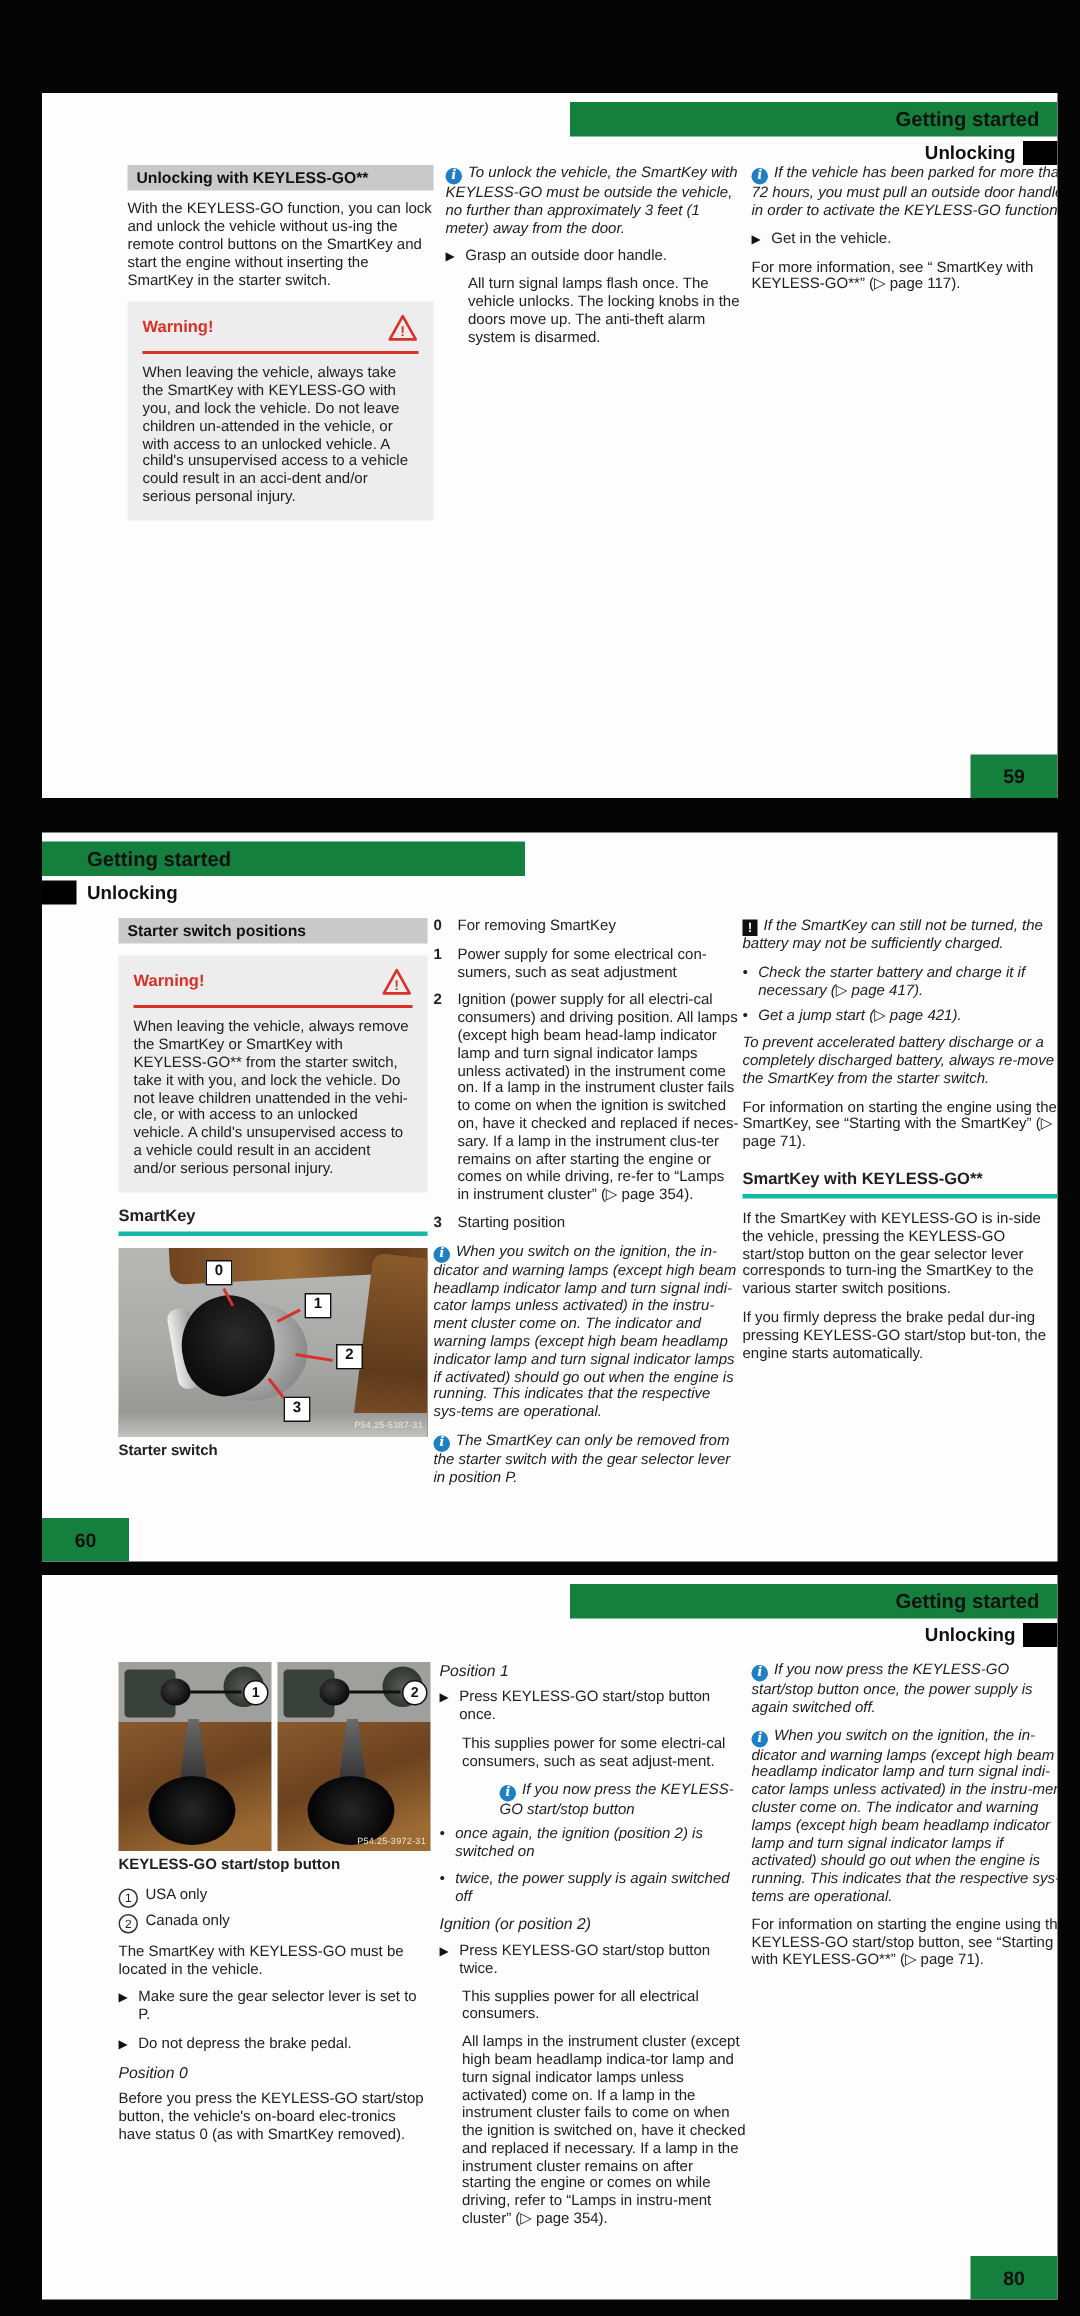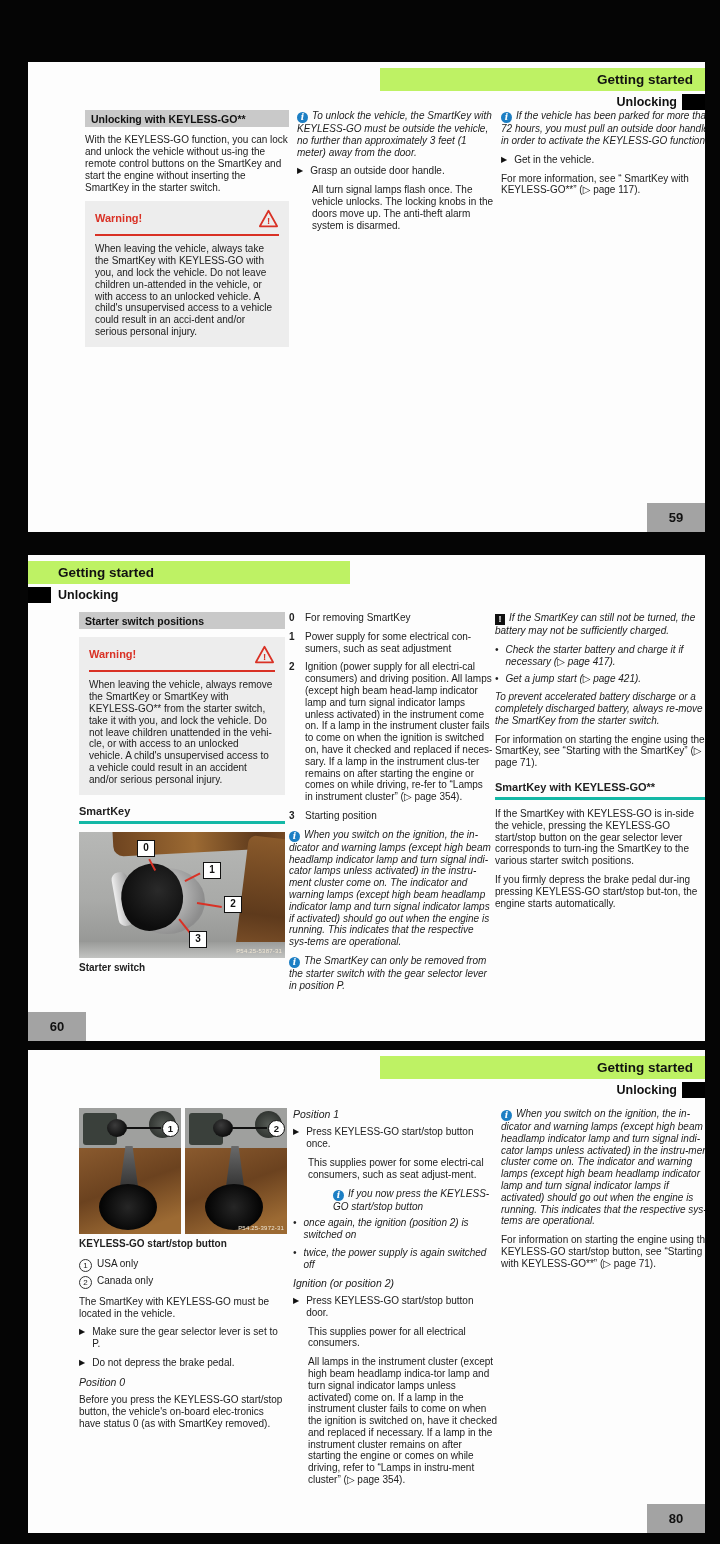--- a/index.html
+++ b/index.html
@@ -7,21 +7,21 @@
     width:720px;height:1544px;background:#050505;position:relative;
     font-family:"Liberation Sans","DejaVu Sans",sans-serif;color:#212121;
     -webkit-font-smoothing:antialiased;
   }
   .page{position:absolute;left:28px;width:677px;background:#fdfdfd;overflow:hidden;}
   #page59{top:62px;height:470px;}
   #page60{top:555px;height:486px;}
   #page61{top:1050px;height:483px;}
 
   
-  .hdr{position:absolute;top:6px;height:23px;background:#bef264;display:flex;align-items:center;
+  .hdr{position:absolute;top:6px;height:23px;background:#15803d;display:flex;align-items:center;
        font-weight:bold;font-size:13.5px;color:#111;}
   .hdr.right{right:0;width:325px;justify-content:flex-end;padding-right:12px;box-sizing:border-box;}
   .hdr.left{left:0;width:322px;padding-left:30px;box-sizing:border-box;}
   .sub{position:absolute;top:33px;font-weight:bold;font-size:12.5px;color:#111;}
   .sub.right{right:28px;} .sub.left{left:30px;}
   .tab{position:absolute;top:32px;width:23px;height:16px;background:#000;}
   .tab.right{right:0;} .tab.left{left:0;}
 
   .col{position:absolute;font-size:10px;line-height:1.18;padding-left:21px;}
   .p{margin:0 0 7px 0;}
@@ -47,21 +47,21 @@
   .bul{display:flex;gap:7px;margin:0 0 6px 0;font-style:italic;}
   .bul .m{font-size:10px;line-height:11px;flex:0 0 auto;}
   .numrow{display:flex;gap:0;margin:0 0 7px 0;}
   .numrow .n{flex:0 0 16px;font-weight:bold;}
   .ph-title{font-style:italic;font-weight:normal;font-size:10.5px;margin:4px 0 6px 0;}
 
   .h2u{font-weight:bold;font-size:11px;border-bottom:3px solid #14b8a6;padding-bottom:3px;margin:4px 0 8px 0;}
   .caption{font-weight:bold;font-size:10px;margin:4px 0 8px 0;}
 
   
-  .pno{position:absolute;bottom:0;width:58px;height:29px;background:#a3a3a3;display:flex;
+  .pno{position:absolute;bottom:0;width:58px;height:29px;background:#15803d;display:flex;
        align-items:center;justify-content:center;font-weight:bold;font-size:13px;color:#111;}
   .pno.r{right:0;} .pno.l{left:0;}
 
   
   .photo60{position:relative;width:206px;height:126px;overflow:hidden;
     background:linear-gradient(180deg,#b7b8b6 0%,#a9aaa8 55%,#90918f 100%);}
   .photo60 .woodtop{position:absolute;top:-6px;left:34px;right:-8px;height:26px;border-radius:0 0 10px 10px;
     background:linear-gradient(90deg,#6e4420,#9c6a33 45%,#5e3a1c 80%,#7b4c24);transform:rotate(-3deg);}
   .photo60 .woodright{position:absolute;right:-14px;top:6px;width:58px;height:130px;border-radius:8px;
     background:linear-gradient(180deg,#8a5a2b,#5e3a1c 60%,#8a5a2e);transform:rotate(7deg);}
@@ -293,25 +293,26 @@
         <span class="m">•</span>
         <span>once again, the ignition (position 2) is switched on</span>
       </div>
     <div class="bul">
         <span class="m">•</span>
         <span>twice, the power supply is again switched off</span>
       </div>
     <div class="ph-title">Ignition (or position 2)</div>
     <div class="step">
         <span class="m">▶</span>
-        <span>Press KEYLESS-GO start/stop button door.</span>
+        <span>Press KEYLESS-GO start/stop button twice.</span>
       </div>
     <p class="p indent">This supplies power for all electrical consumers.</p>
     <p class="p indent">All lamps in the instrument cluster (except high beam headlamp indica-tor lamp and turn signal indicator lamps unless activated) come on. If a lamp in the instrument cluster fails to come on when the ignition is switched on, have it checked and replaced if necessary. If a lamp in the instrument cluster remains on after starting the engine or comes on while driving, refer to “Lamps in instru-ment cluster” (▷ page 354).</p>
   </div>
 
   <div class="col" style="left:452px;top:58px;width:212px;">
+    <p class="note"><span class="i-info">i</span><span>If you now press the KEYLESS-GO start/stop button once, the power supply is again switched off.</span></p>
     <p class="note"><span class="i-info">i</span><span>When you switch on the ignition, the in-dicator and warning lamps (except high beam headlamp indicator lamp and turn signal indi-cator lamps unless activated) in the instru-ment cluster come on. The indicator and warning lamps (except high beam headlamp indicator lamp and turn signal indicator lamps if activated) should go out when the engine is running. This indicates that the respective sys-tems are operational.</span></p>
     <p class="p">For information on starting the engine using the KEYLESS-GO start/stop button, see “Starting with KEYLESS-GO**” (▷ page 71).</p>
   </div>
 
   <div class="pno r">80</div>
 </section>
 
 </body></html>

